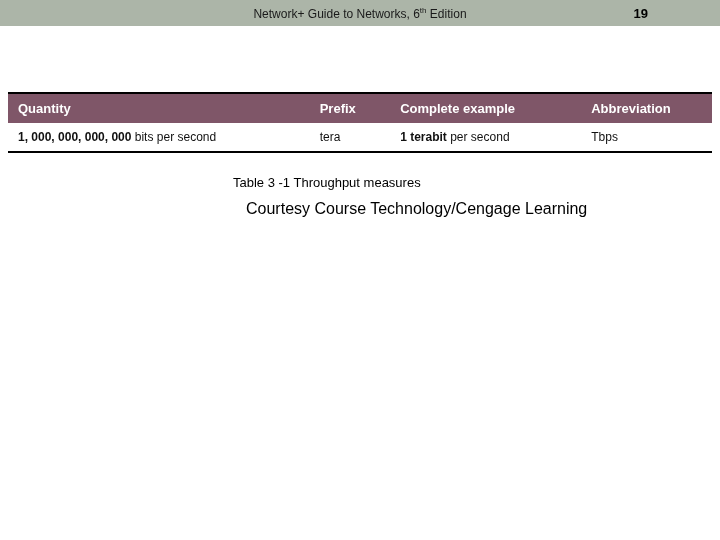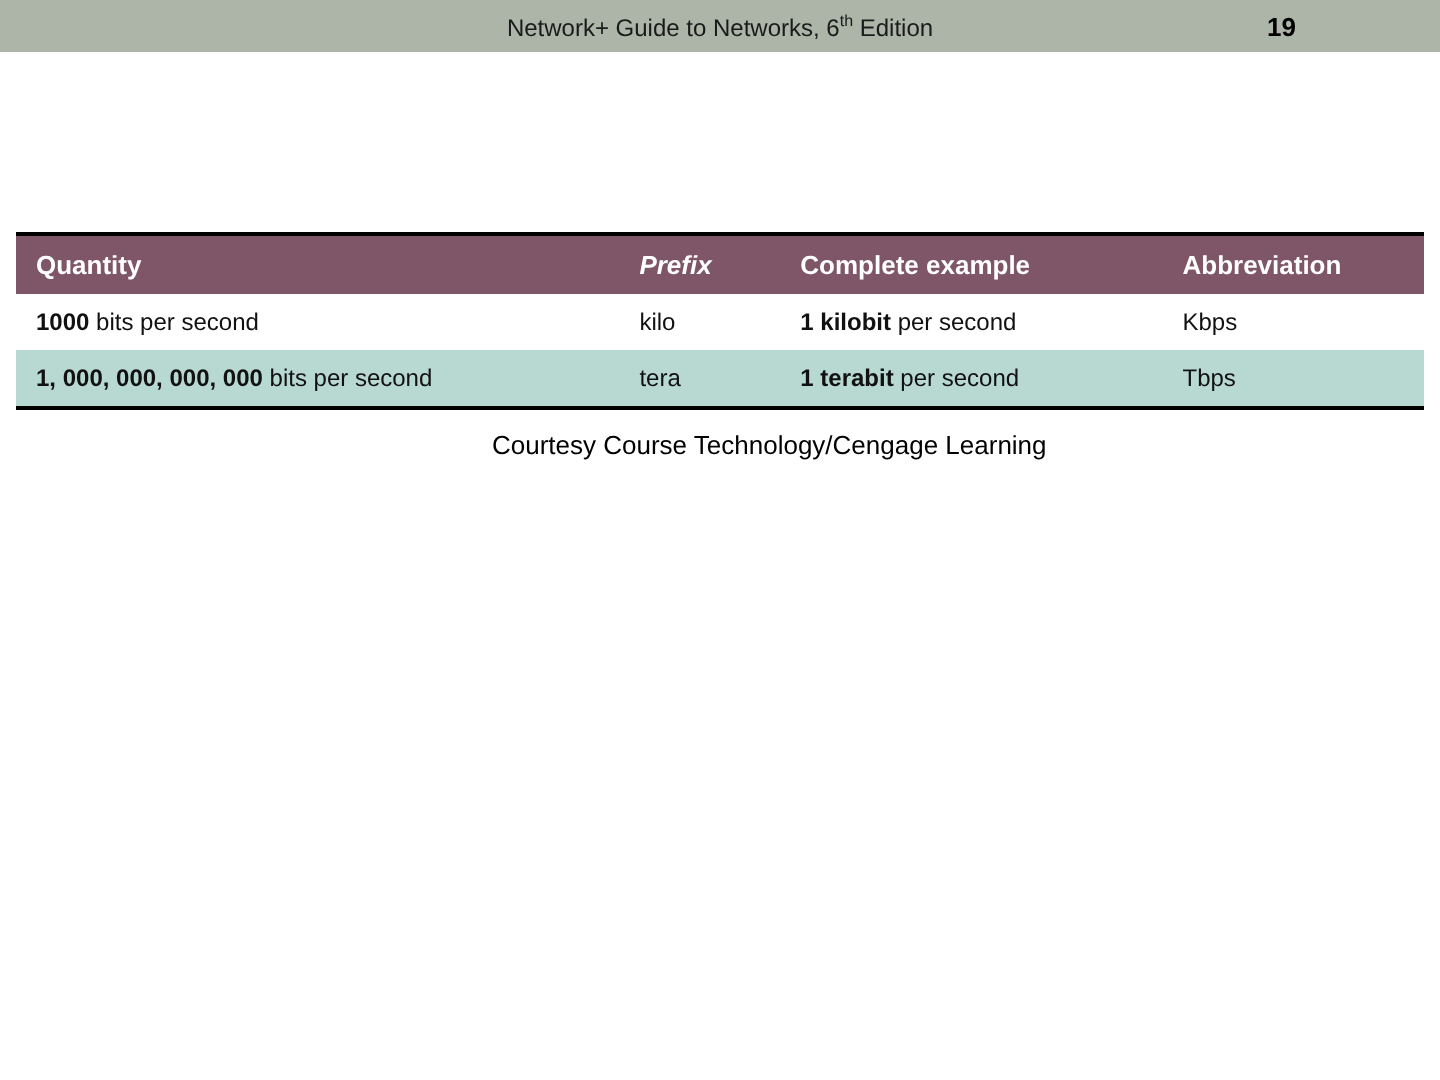--- a/index.html
+++ b/index.html
@@ -28,52 +28,52 @@
     font-size: 13px;
     font-weight: bold;
     color: #000000;
   }
   .stage {
     padding: 18px 8px 0 8px;
   }
   .tbl {
     width: 100%;
     border-collapse: collapse;
-    margin-top: 72px;
+    margin-top: 48px;
     border-top: 2px solid #000;
     border-bottom: 2px solid #000;
     font-size: 12px;
   }
   .tbl th {
     background: #7f5668;
     color: #fff;
     text-align: left;
     font-weight: bold;
     padding: 7px 10px;
     font-size: 13px;
   }
   .tbl td {
     padding: 7px 10px;
     color: #111;
   }
   .tbl .col-q { width: 300px; }
-  .tbl .col-p { width: 80px; font-style: italic; }
+  .tbl .col-p { width: 80px; }
   .tbl .col-e { width: 190px; }
   .tbl .col-a { width: 130px; }
   .tbl tbody tr:nth-child(even) td { background: #b8d8d2; }
   .tbl tbody tr:nth-child(odd) td { background: #fff; }
   .tbl td.example strong { font-weight: bold; }
   .caption {
     margin: 22px 0 0 225px;
     font-size: 13px;
     color: #000;
   }
   .courtesy {
     margin: 10px 0 0 238px;
-    font-size: 13px;
+    font-size: 16px;
     color: #000;
   }
   .rowstart strong { font-weight: bold; }
 </style>
 </head>
 <body>
 
 <div class="topbar">
   <div class="title">
     <span>Network+ Guide to Networks, 6</span><sup>th</sup><span> Edition</span>
@@ -86,28 +86,23 @@
     <thead>
       <tr>
         <th class="col-q">Quantity</th>
         <th class="col-p">Prefix</th>
         <th class="col-e">Complete example</th>
         <th class="col-a">Abbreviation</th>
       </tr>
     </thead>
     <tbody>
       <tr>
-        <td class="rowstart"><strong>1000</strong><span> bits per second</span></td>
-        <td>kilo</td>
-        <td class="example"><strong>1 kilobit</strong><span> per second</span></td>
-        <td>Kbps</td>
-      </tr>
-      <tr>
         <td class="rowstart"><strong>1, 000, 000, 000, 000</strong><span> bits per second</span></td>
         <td>tera</td>
         <td class="example"><strong>1 terabit</strong><span> per second</span></td>
         <td>Tbps</td>
       </tr>
     </tbody>
   </table>
 
+  <div class="caption">Table 3 -1 Throughput measures</div>
   <div class="courtesy">Courtesy Course Technology/Cengage Learning</div>
 </div>
 
 </body></html>

